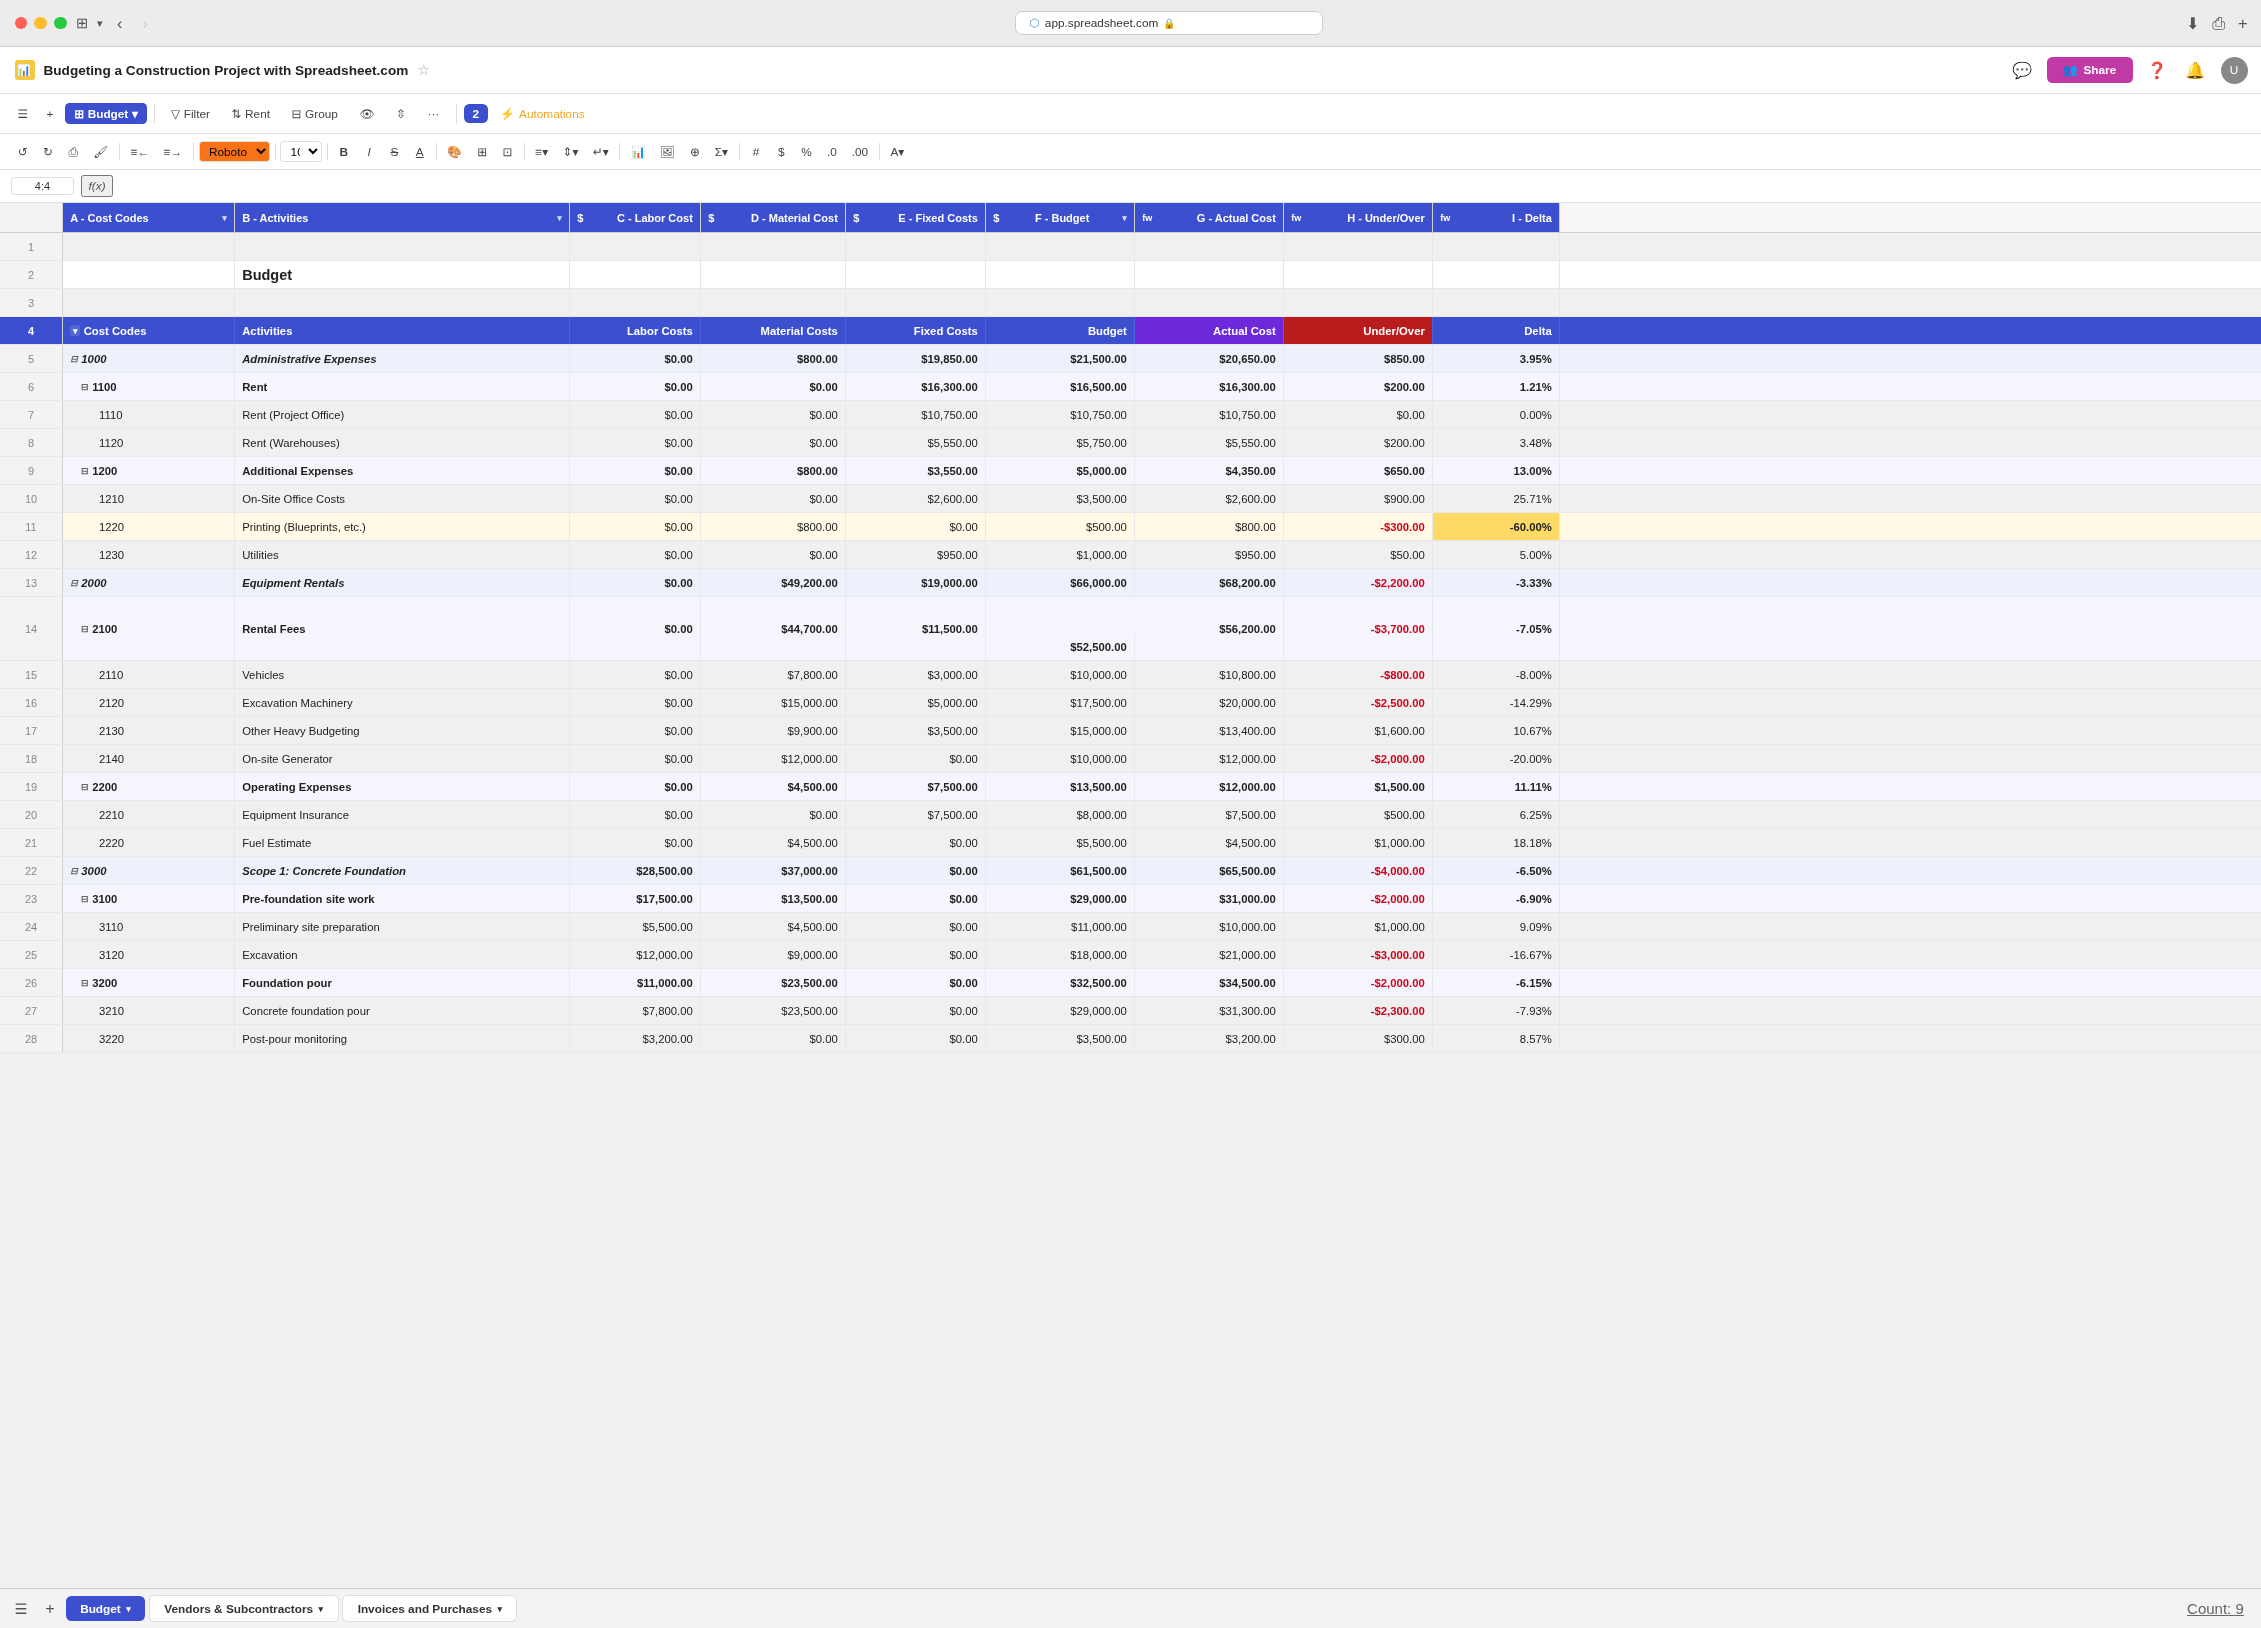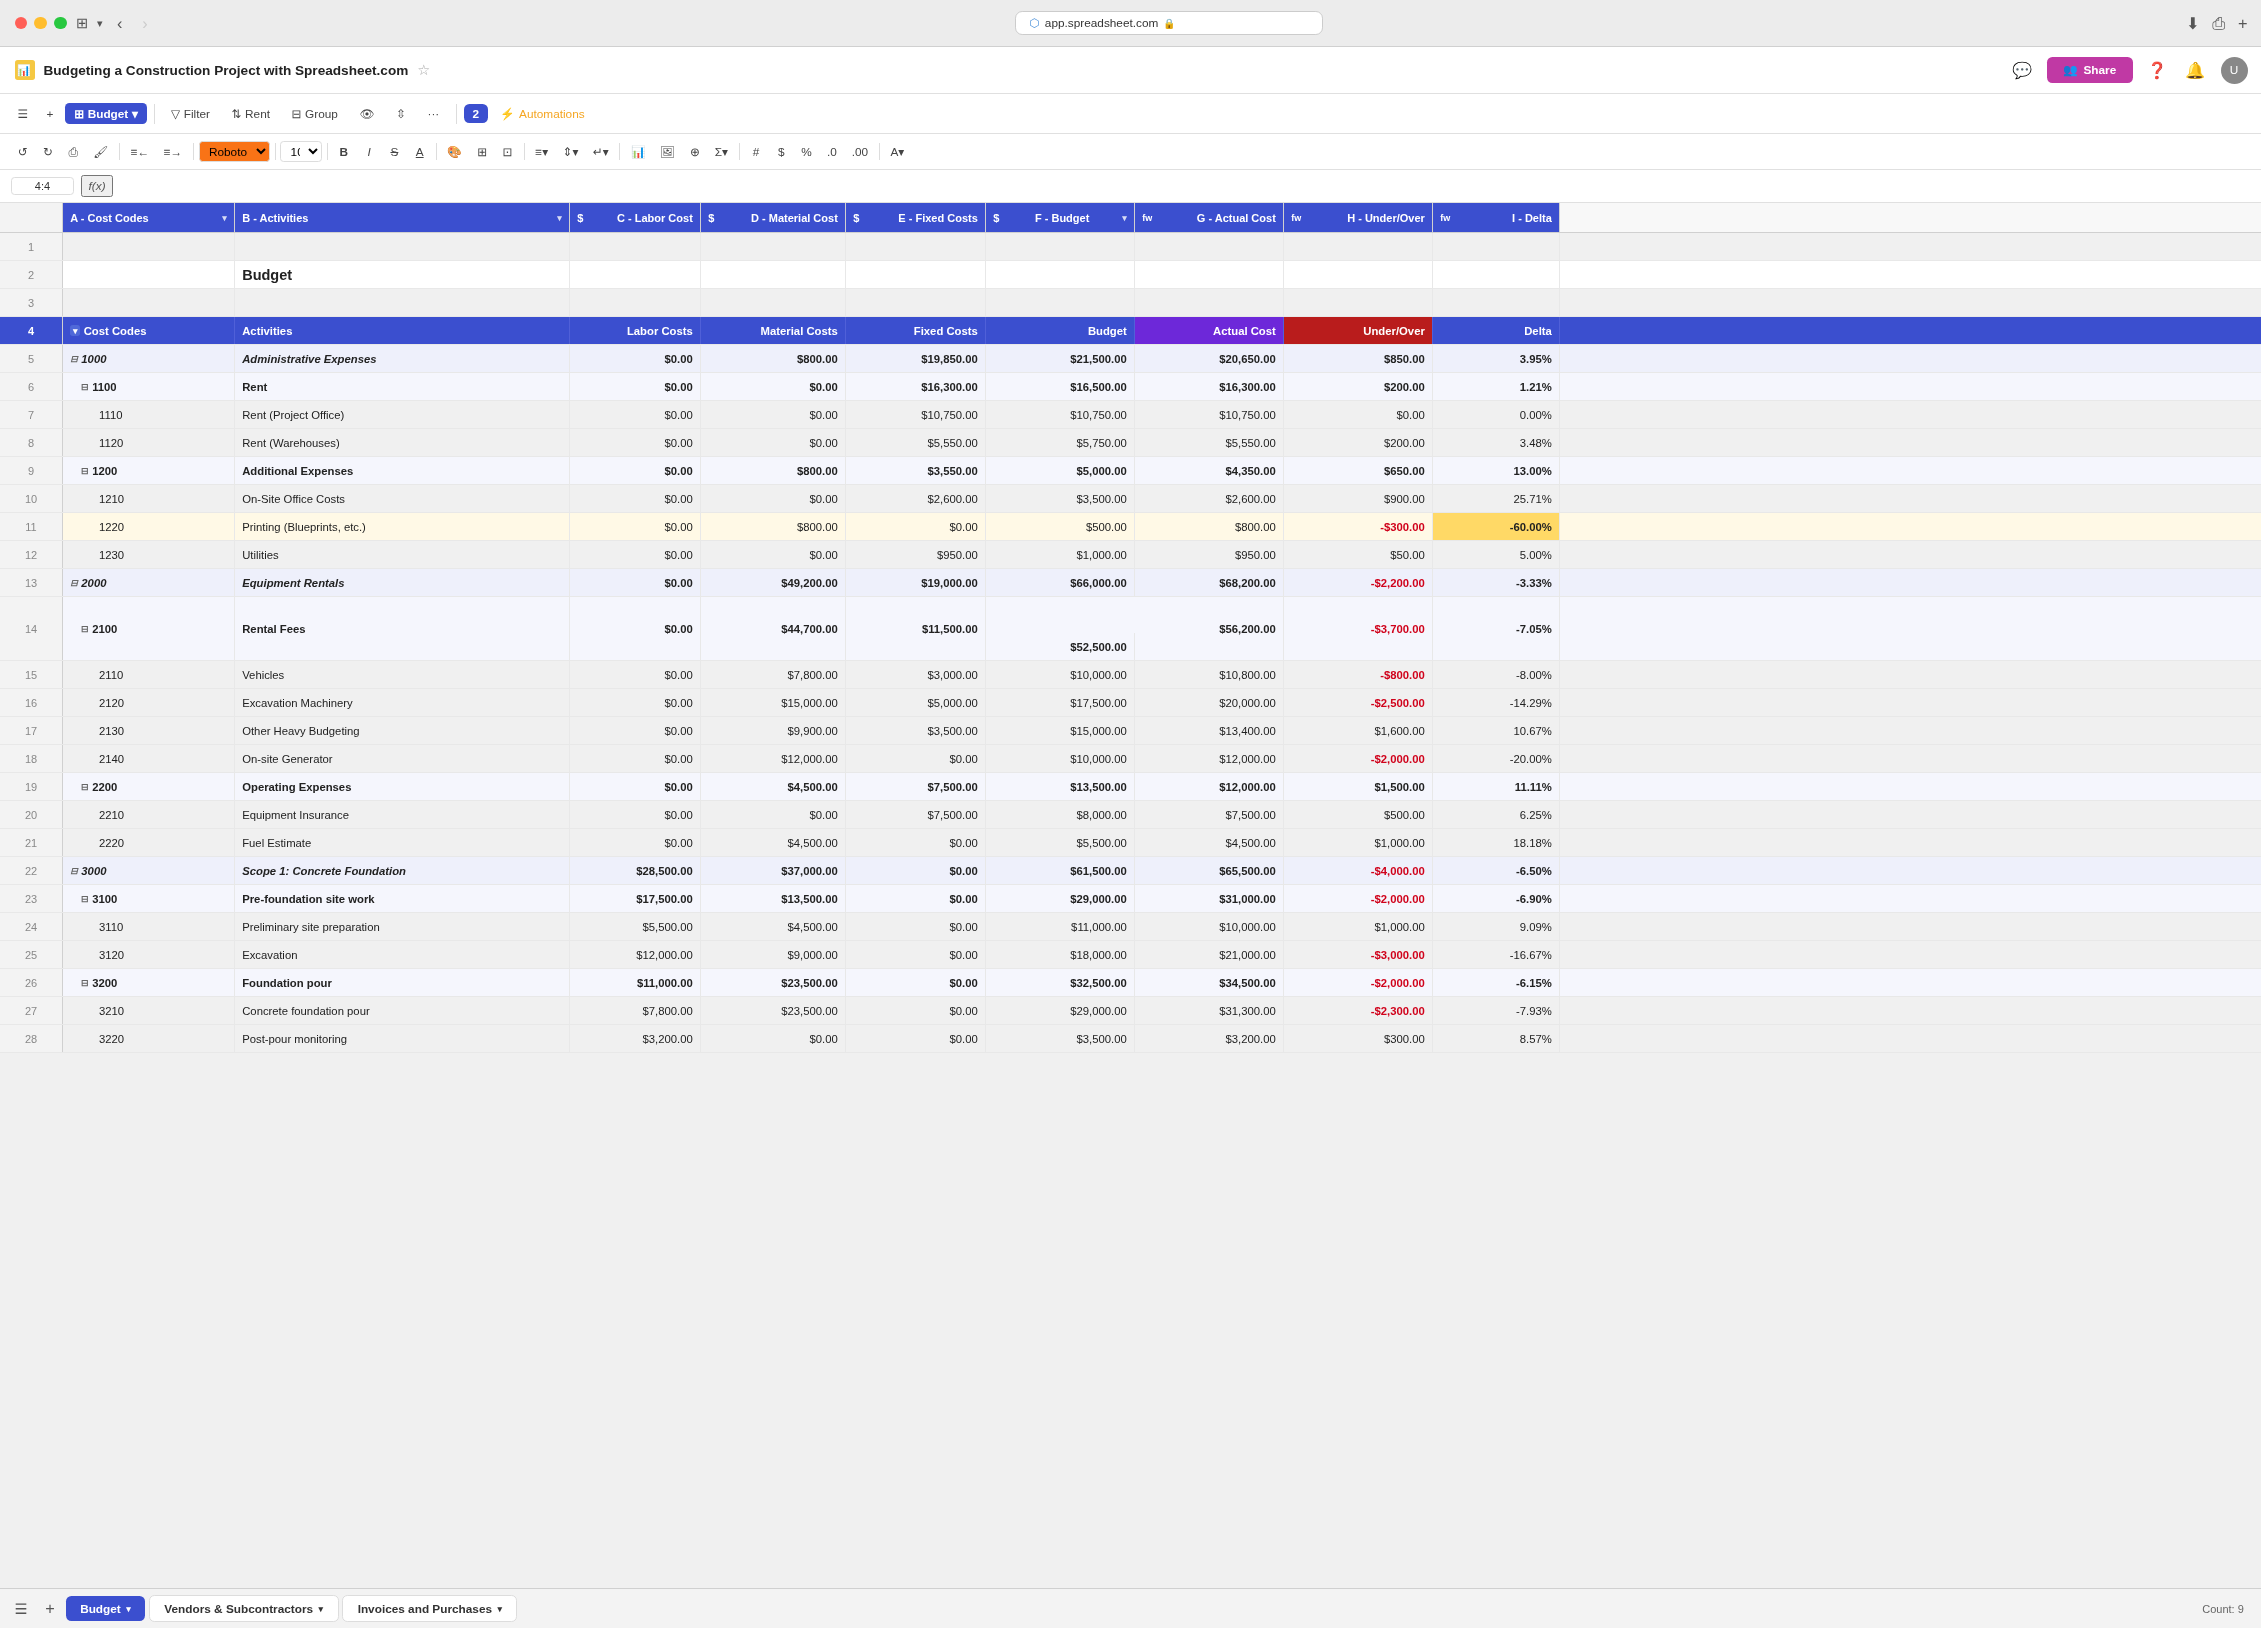--- a/index.html
+++ b/index.html
@@ -94,21 +94,21 @@
     .row-budget-header .row-num { background: #3b4fcf; color: white; }
 
     
     .bottom-tabs { background: #f3f3f3; border-top: 0.9px solid #d0d0d0; display: flex; align-items: center; height: 40px; padding: 0 7.2px; gap: 3.6px; }
     .tab-add { background: none; border: none; cursor: pointer; color: #555; font-size: 16.3px; padding: 3.6px 7.2px; }
     .tab-hamburger { background: none; border: none; cursor: pointer; color: #555; font-size: 14.5px; padding: 3.6px 7.2px; }
     .sheet-tab { padding: 5.4px 14.5px; border-radius: 5.4px; font-size: 11.8px; font-weight: 600; cursor: pointer; display: flex; align-items: center; gap: 5.4px; }
     .sheet-tab-active { background: #3b4fcf; color: white; }
     .sheet-tab-inactive { background: white; color: #333; border: 0.9px solid #ddd; }
     .tab-dropdown { font-size: 9px; }
-    .status-bar { margin-left: auto; font-size: 11px; color: #666; padding-right: 11px; }
+    .status-bar { margin-left: auto; font-size: 15px; color: #666; padding-right: 11px; text-decoration: underline; }
 
     
     .row-l1 { background: #eef0fb; }
     .row-l1 .cell-a { font-weight: 700; font-style: italic; }
     .row-l1 .cell-b { font-weight: 700; font-style: italic; }
     .row-l1 .cell-c { font-weight: 700; }
     .row-l1 .cell-d { font-weight: 700; }
     .row-l1 .cell-e { font-weight: 700; }
     .row-l1 .cell-f { font-weight: 700; }
     .row-l1 .cell-g { font-weight: 700; }

